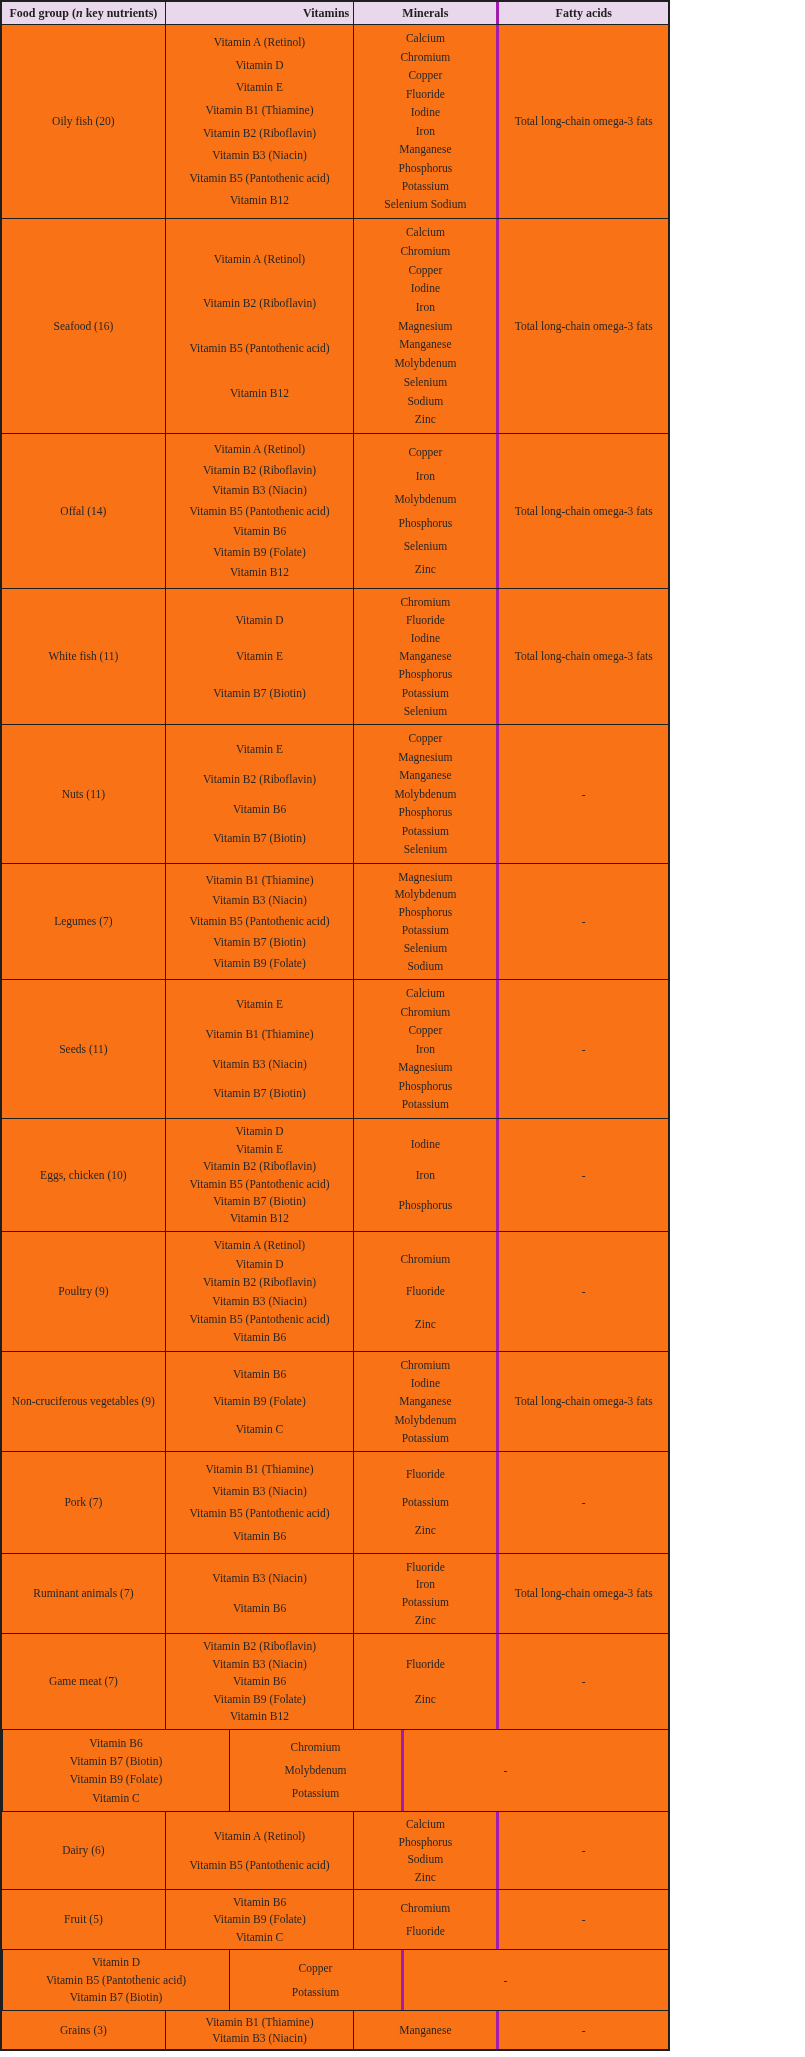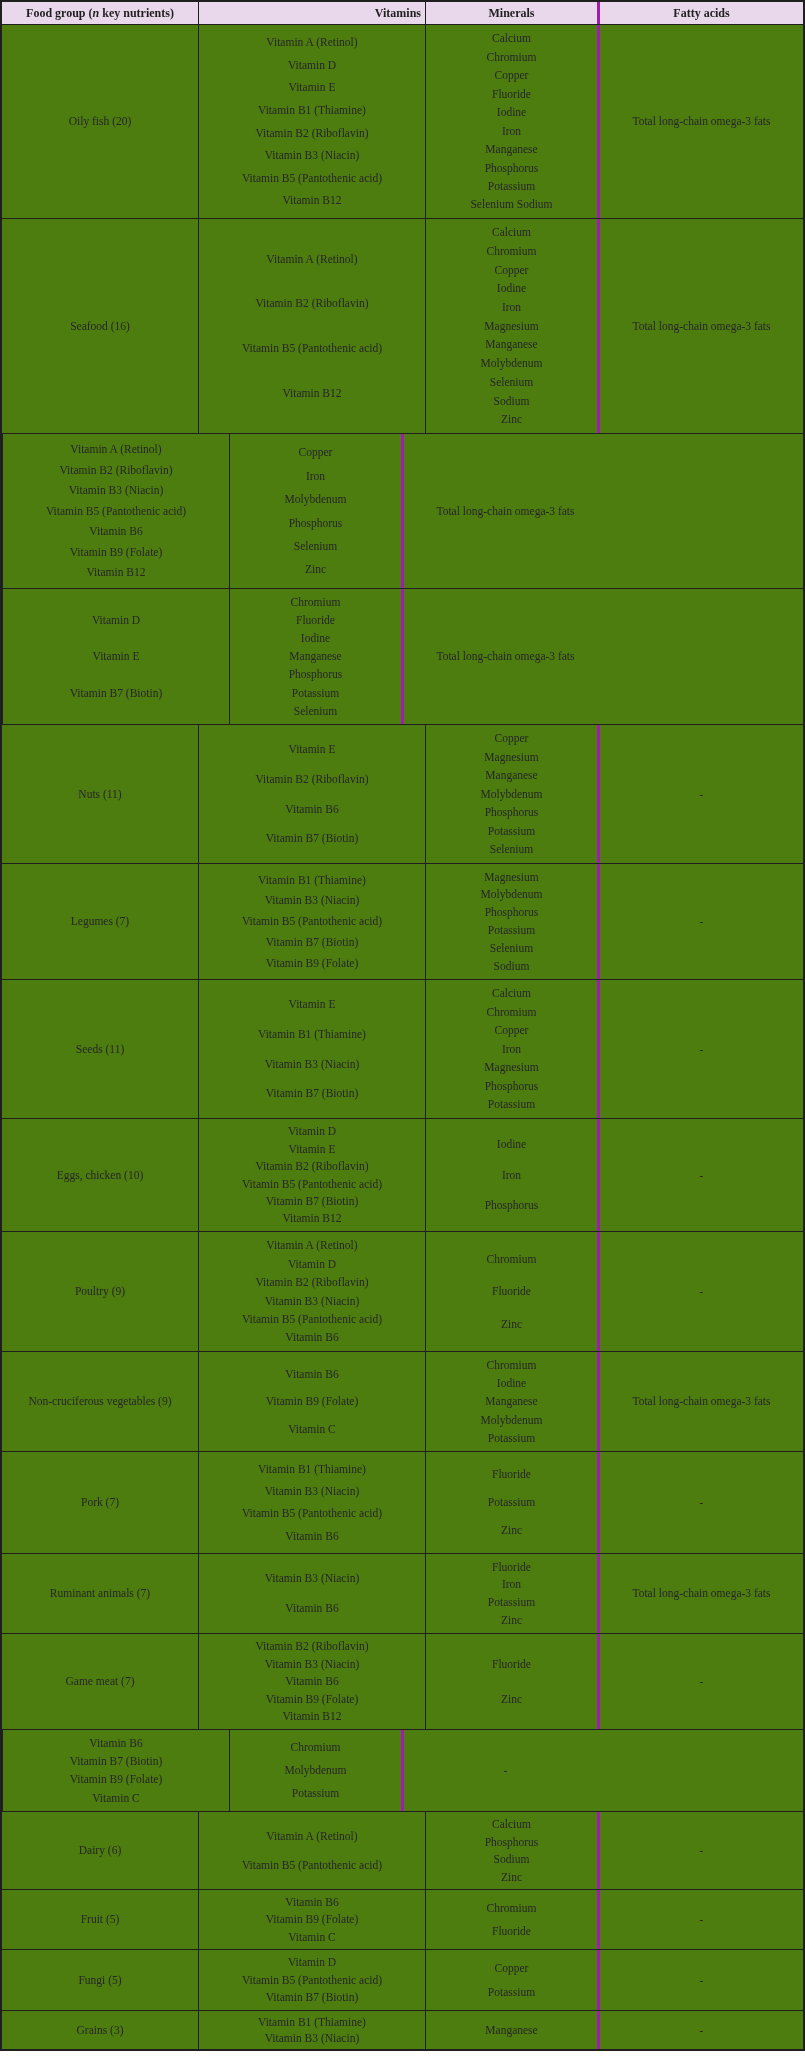--- a/index.html
+++ b/index.html
@@ -6,24 +6,24 @@
     margin: 0;
     padding: 0;
     background: #ffffff;
     font-family: "Liberation Serif", "DejaVu Serif", serif;
     color: #262626;
   }
   .page {
     width: 805px;
   }
   .nutrient-table {
-    width: 805px;
+    width: 670px;
     box-sizing: border-box;
     border: 2px solid #1f1f1f;
-    background: #4d7c0f;
+    background: #f97316;
     font-family: Liberation Serif, serif;
   }
   .t-row {
     display: flex;
     align-items: stretch;
   }
   .body-rows .t-row {
     border-top: 1px solid #1f1f1f;
   }
   .t-cell {
@@ -151,20 +151,23 @@
             <div class="nutrient-line">Selenium</div>
             <div class="nutrient-line">Sodium</div>
             <div class="nutrient-line">Zinc</div>
           </div>
     <div class="t-cell c4">
       <div class="nutrient-line cell-text dash-cell">Total long-chain omega-3 fats</div>
     </div>
   </div>
 
   <div class="t-row">
+    <div class="t-cell c1">
+      <div class="nutrient-line cell-text">Offal (14)</div>
+    </div>
     <div class="t-cell c2 list-cell">
             <div class="nutrient-line">Vitamin A (Retinol)</div>
             <div class="nutrient-line">Vitamin B2 (Riboflavin)</div>
             <div class="nutrient-line">Vitamin B3 (Niacin)</div>
             <div class="nutrient-line">Vitamin B5 (Pantothenic acid)</div>
             <div class="nutrient-line">Vitamin B6</div>
             <div class="nutrient-line">Vitamin B9 (Folate)</div>
             <div class="nutrient-line">Vitamin B12</div>
           </div>
     <div class="t-cell c3 list-cell">
@@ -174,20 +177,23 @@
             <div class="nutrient-line">Phosphorus</div>
             <div class="nutrient-line">Selenium</div>
             <div class="nutrient-line">Zinc</div>
           </div>
     <div class="t-cell c4">
       <div class="nutrient-line cell-text dash-cell">Total long-chain omega-3 fats</div>
     </div>
   </div>
 
   <div class="t-row">
+    <div class="t-cell c1">
+      <div class="nutrient-line cell-text">White fish (11)</div>
+    </div>
     <div class="t-cell c2 list-cell">
             <div class="nutrient-line">Vitamin D</div>
             <div class="nutrient-line">Vitamin E</div>
             <div class="nutrient-line">Vitamin B7 (Biotin)</div>
           </div>
     <div class="t-cell c3 list-cell">
             <div class="nutrient-line">Chromium</div>
             <div class="nutrient-line">Fluoride</div>
             <div class="nutrient-line">Iodine</div>
             <div class="nutrient-line">Manganese</div>
@@ -444,23 +450,20 @@
     <div class="t-cell c3 list-cell">
             <div class="nutrient-line">Chromium</div>
             <div class="nutrient-line">Fluoride</div>
           </div>
     <div class="t-cell c4">
       <div class="nutrient-line cell-text dash-cell">-</div>
     </div>
   </div>
 
   <div class="t-row">
-    <div class="t-cell c1">
-      <div class="nutrient-line cell-text">Fungi (5)</div>
-    </div>
     <div class="t-cell c2 list-cell">
             <div class="nutrient-line">Vitamin D</div>
             <div class="nutrient-line">Vitamin B5 (Pantothenic acid)</div>
             <div class="nutrient-line">Vitamin B7 (Biotin)</div>
           </div>
     <div class="t-cell c3 list-cell">
             <div class="nutrient-line">Copper</div>
             <div class="nutrient-line">Potassium</div>
           </div>
     <div class="t-cell c4">

